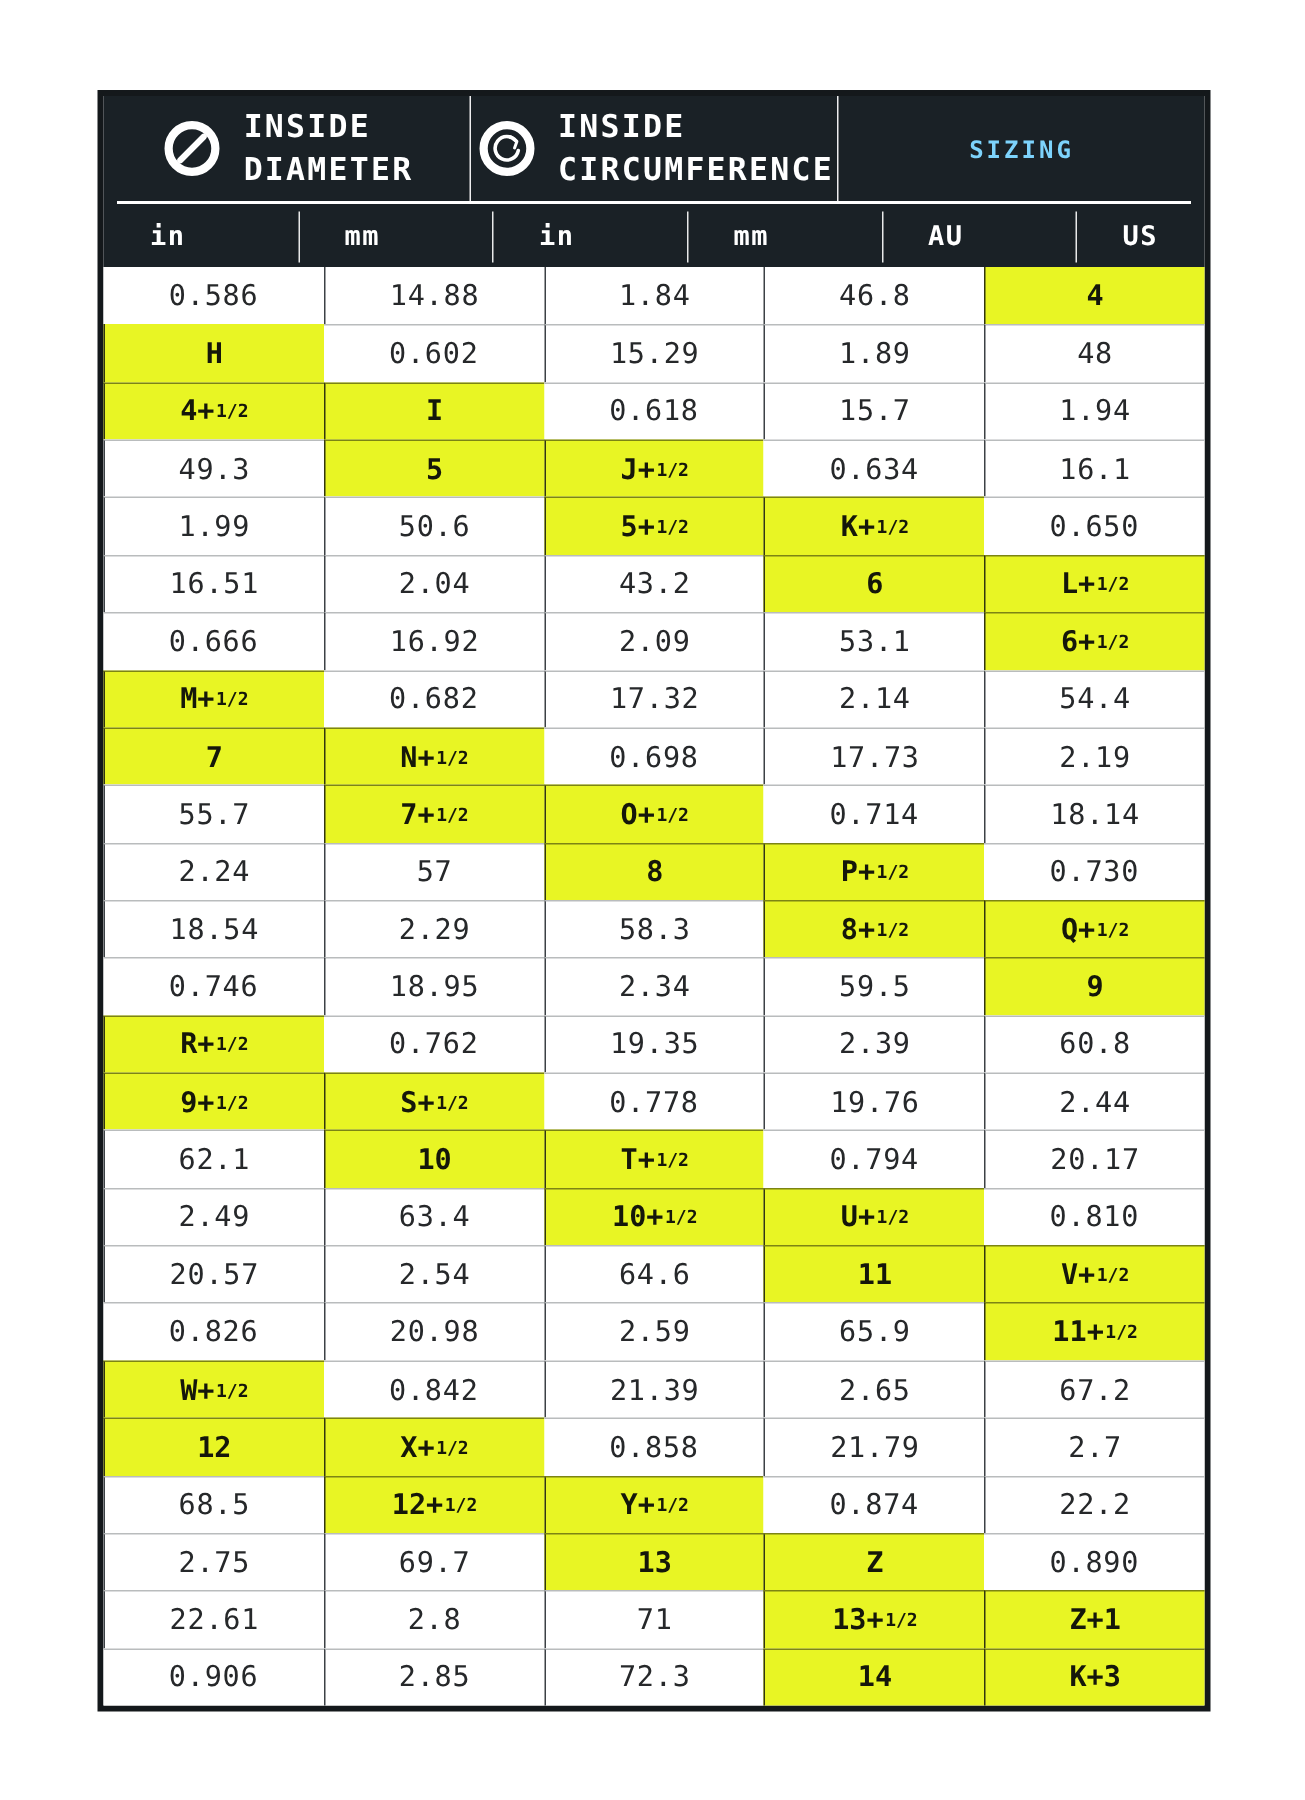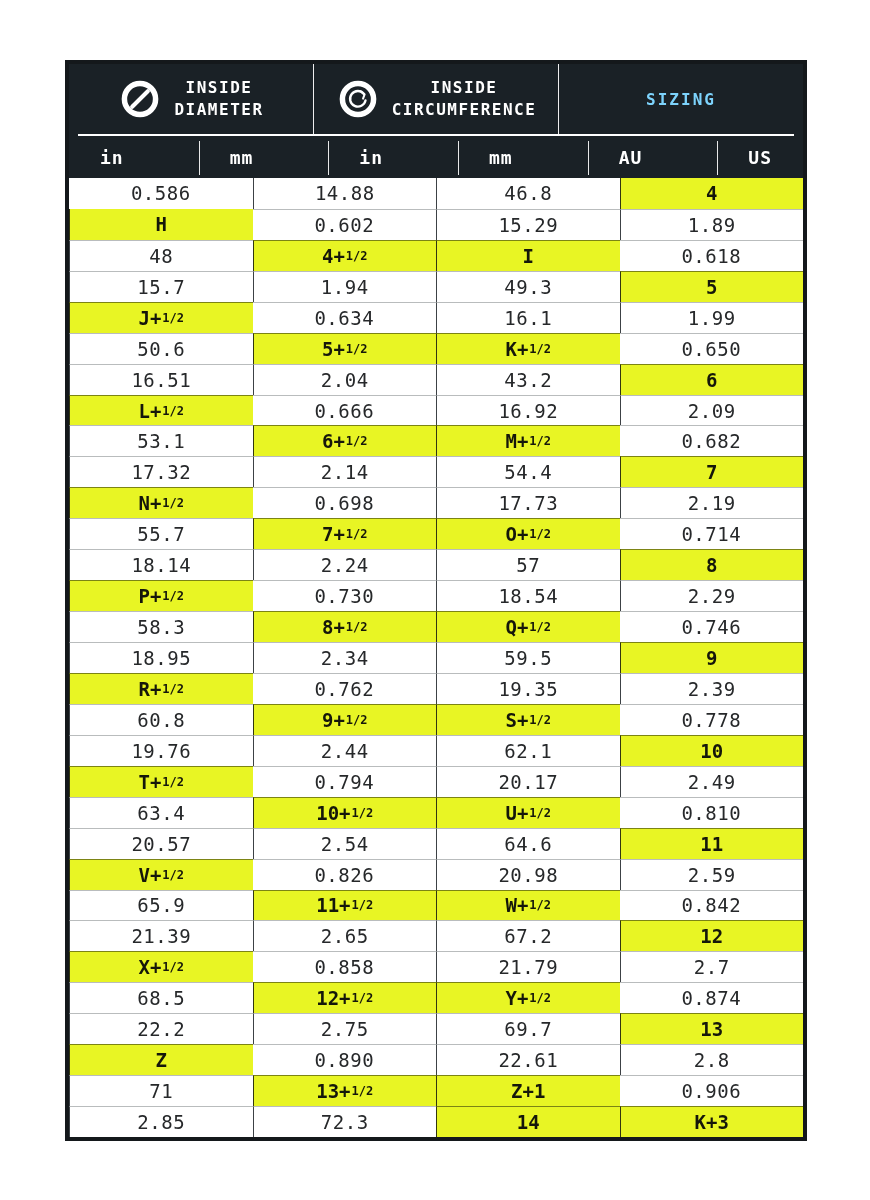--- a/index.html
+++ b/index.html
@@ -26,24 +26,24 @@
     display: flex;
     align-items: center;
     justify-content: center;
     gap: 12px;
   }
   .group + .group { border-left: 1px solid rgba(255,255,255,0.92); }
   .icon-wrap { display: flex; align-items: center; }
   .glabel {
     color: #ffffff;
     font-weight: bold;
-    font-size: 16px;
+    font-size: 21px;
     letter-spacing: 1.5px;
     line-height: 1.4;
-    text-align: center;
+    text-align: left;
   }
   .glabel span { display: block; }
   .sizing-label {
     color: #7dd3fc;
     font-weight: bold;
     font-size: 16px;
     letter-spacing: 2px;
   }
   .rule { height: 2px; background: #ffffff; margin: 0 9px; }
   .subrow { display: flex; height: 42px; gap: 44px; }
@@ -62,21 +62,21 @@
     content: "";
     position: absolute;
     left: 0; top: 5px; bottom: 3px;
     width: 1px;
     background: rgba(255,255,255,0.9);
   }
   
   .tbody {
     flex: 1 1 auto;
     display: grid;
-    grid-template-columns: repeat(4, 1fr);
+    grid-template-columns: repeat(5, 1fr);
     grid-auto-rows: 1fr;
   }
   .cell {
     display: flex;
     align-items: center;
     justify-content: center;
     font-size: 19px;
   }
   .num-cell { background: #ffffff; color: #26282a; letter-spacing: 0.5px; }
   .size-cell { background: #e8f524; color: #15170a; font-weight: bold; }
@@ -141,20 +141,21 @@
       <div class="subcell">in</div>
       <div class="subcell">mm</div>
       <div class="subcell">AU</div>
       <div class="subcell">US</div>
     </div>
   </div>
 
   <div class="tbody">
       <div class="cell num-cell">0.586</div>
       <div class="cell num-cell vline">14.88</div>
+      <div class="cell num-cell vline">1.84</div>
       <div class="cell num-cell vline">46.8</div>
       <div class="cell size-cell vline">4</div>
       <div class="cell size-cell vline">H</div>
       <div class="cell num-cell hline">0.602</div>
       <div class="cell num-cell vline hline">15.29</div>
       <div class="cell num-cell vline hline">1.89</div>
       <div class="cell num-cell vline hline">48</div>
       <div class="cell size-cell vline hline">
         <span>4+</span>
         <span class="frac">1/2</span>

